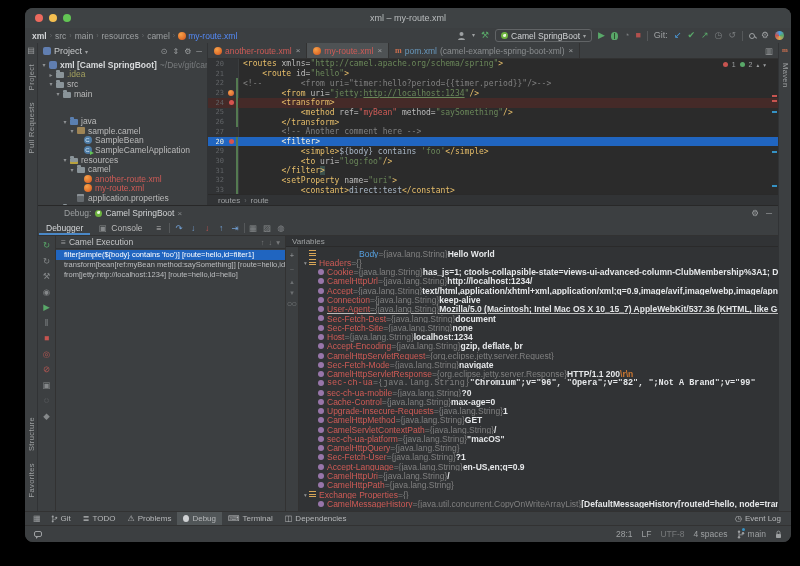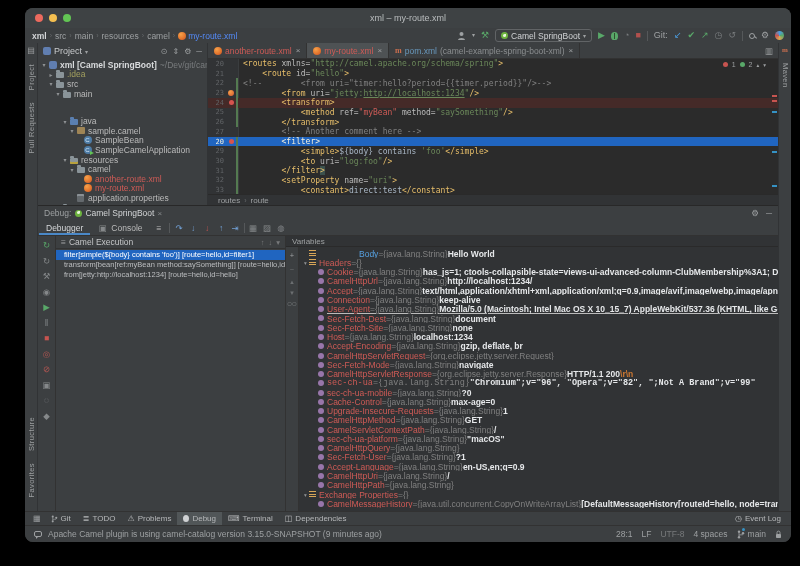--- a/index.html
+++ b/index.html
@@ -111,21 +111,21 @@
     font-size:7px;color:#9da0a2;z-index:3;}
   .edot{width:5px;height:5px;border-radius:50%;background:#c75450;display:inline-block;}
   .wdot{width:5px;height:5px;border-radius:50%;background:#59a869;display:inline-block;}
   .estripe{position:absolute;right:0;top:0;bottom:0;width:8px;z-index:2;}
   .mark{position:absolute;right:1px;width:5px;height:2px;}
   .ebread{height:11px;flex:none;background:#313335;border-top:1px solid #2a2a2a;display:flex;
     align-items:center;gap:4px;padding:0 10px;font-size:8px;color:#9da0a2;}
   
   .debug{flex:1;display:flex;flex-direction:column;min-height:0;background:#3c3f41;}
   .dbgh{height:14px;flex:none;display:flex;align-items:center;gap:4px;padding:0 6px;font-size:8.5px;}
-  .dbgh .lab{color:#9da0a2;}
+  .dbgh .lab{color:#9da0a2;margin-left:20px;}
   .dbgh .sess{display:flex;align-items:center;gap:3px;color:#d2d4d6;}
   .dbgh .right{margin-left:auto;display:flex;gap:7px;color:#9da0a2;}
   .dbgtabs{height:16px;flex:none;display:flex;align-items:stretch;border-bottom:1px solid #323232;
     font-size:8.5px;padding-left:1px;}
   .dtab{display:flex;align-items:center;gap:3px;padding:0 7px;color:#bbb;}
   .dtab.sel{box-shadow:inset 0 -2px 0 #4a88c7;color:#d6d8da;}
   .dico{display:inline-flex;align-items:center;justify-content:center;width:11px;font-size:8.5px;}
   .dico.blue{color:#72a0d5;} .dico.red{color:#c75450;} .dico.dim{color:#85888a;}
   .dico.green{color:#59a869;} .dico.redl{color:#b05551;}
   .dbgc{flex:1;display:flex;min-height:0;}
@@ -873,21 +873,20 @@
         <span>Dependencies</span>
       </span>
       <span class="bev">
         <span>◷</span>
         <span>Event Log</span>
       </span>
     </div>
 
   <div class="statusbar">
     <span class="i-bubble"></span>
-    <span>Apache Camel plugin is using camel-catalog version 3.15.0-SNAPSHOT (9 minutes ago)</span>
     <span class="sright">
       <span>28:1</span>
       <span>LF</span>
       <span class="dimtxt">UTF-8</span>
       <span>4 spaces</span>
       <span class="branchwrap">
         <span class="bdot"></span>
         <svg class="ic" width="8" height="9" viewBox="0 0 8 9">
           <circle cx="2" cy="1.8" r="1.2" fill="#9da0a2"></circle>
             <circle cx="2" cy="7.2" r="1.2" fill="#9da0a2"></circle>

